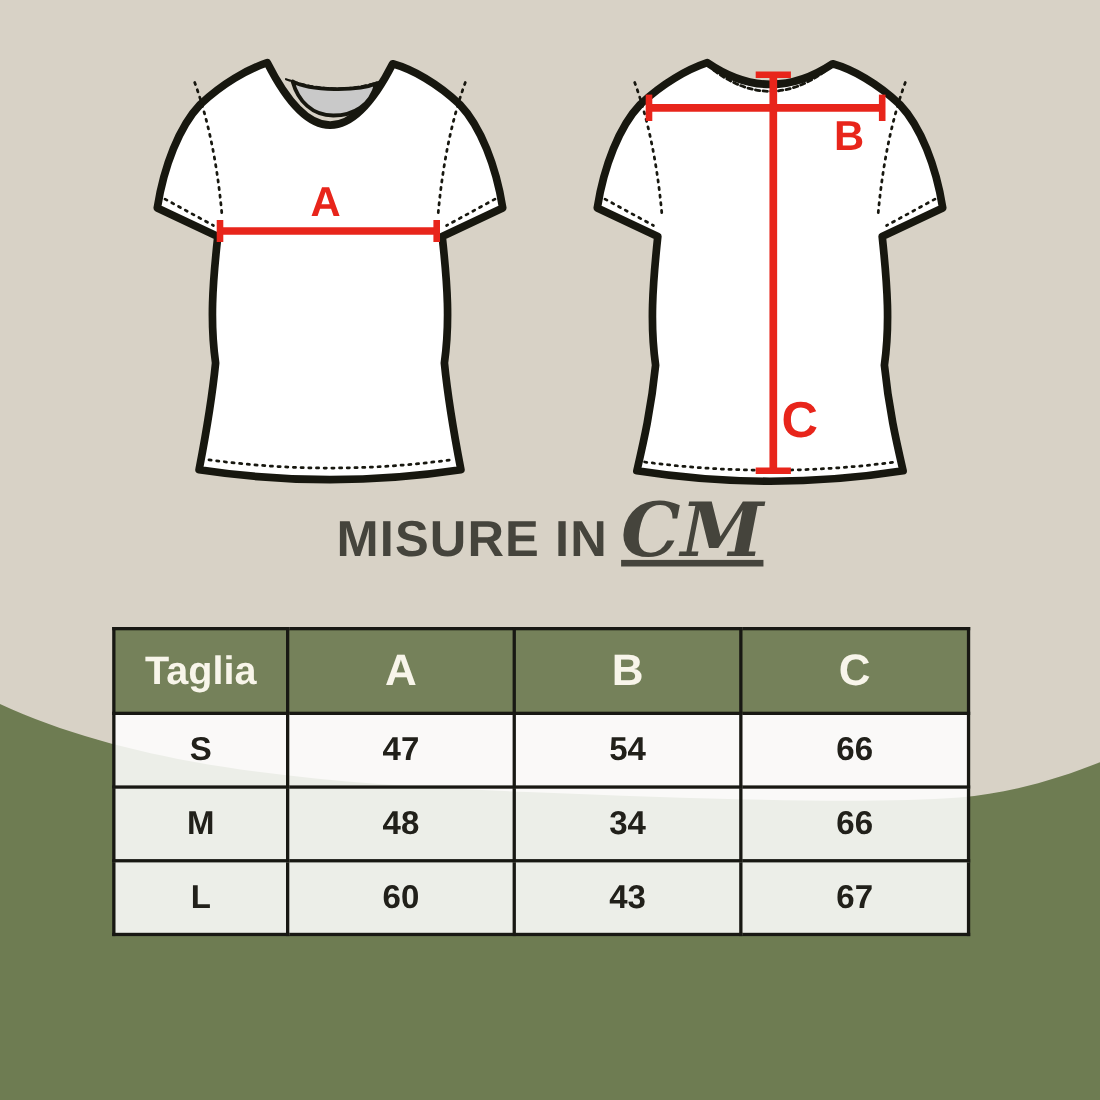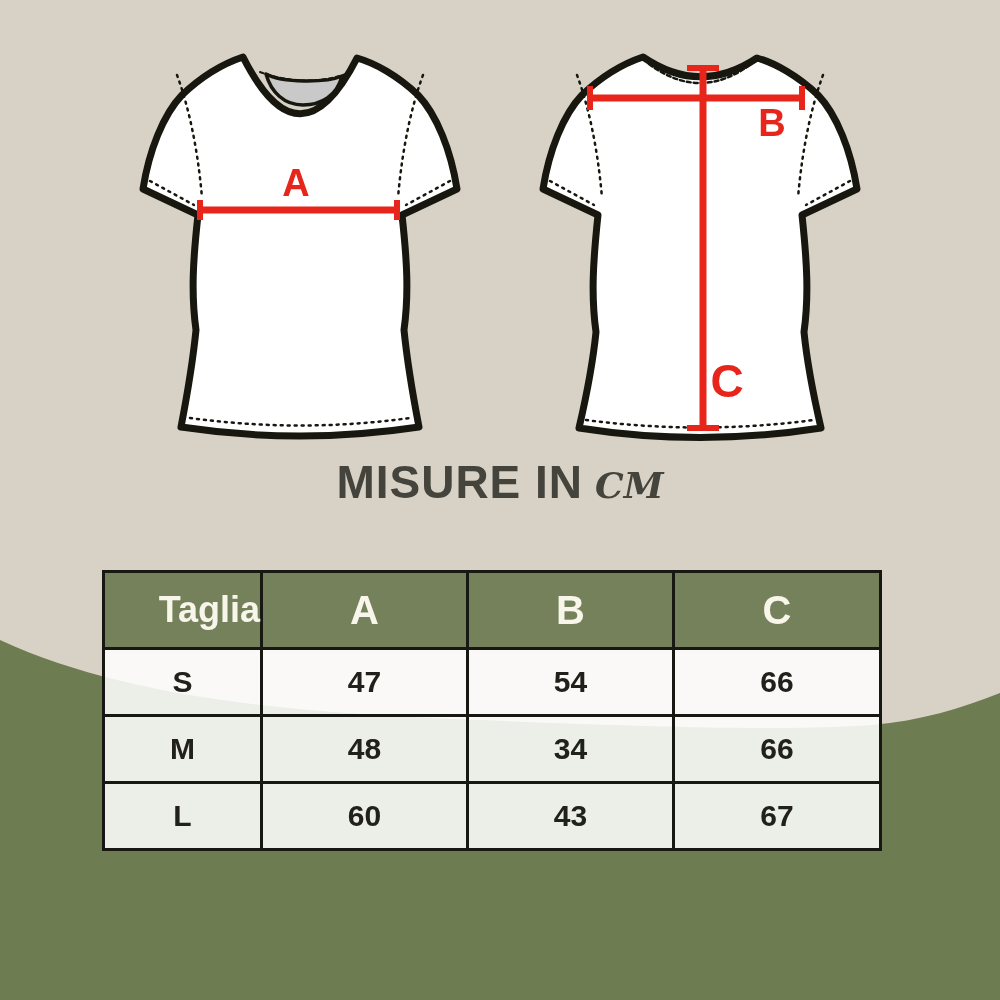--- a/index.html
+++ b/index.html
@@ -21,44 +21,45 @@
     font-weight:bold;
     font-size:46px;
     letter-spacing:1px;
     line-height:56px;
     white-space:nowrap;
   }
   .title .script{
     font-family:"DejaVu Serif",serif;
     font-style:italic;
     font-weight:bold;
-    font-size:36px;
+    font-size:68px;
     letter-spacing:0;
     margin-left:12px;
+    text-decoration:underline;
   }
   table.size-table{
     position:absolute;left:102px;top:570px;
     width:777px;
     border-collapse:collapse;
     table-layout:fixed;
     text-align:center;
   }
   .size-table th,.size-table td{
     border:3px solid #181813;
     padding:0;
     vertical-align:middle;
   }
   .size-table th{
     background:#75815a;
     color:#f8f5ea;
     height:74px;
     font-size:40px;
     font-weight:bold;
   }
-  .size-table th.first{font-size:36px;text-align:right;}
+  .size-table th.first{font-size:36px;}
   .size-table td{
     background:rgba(255,255,255,0.87);
     height:64px;
     font-size:30px;
     font-weight:bold;
     color:#21201a;
   }
 </style>
 </head>
 <body>

